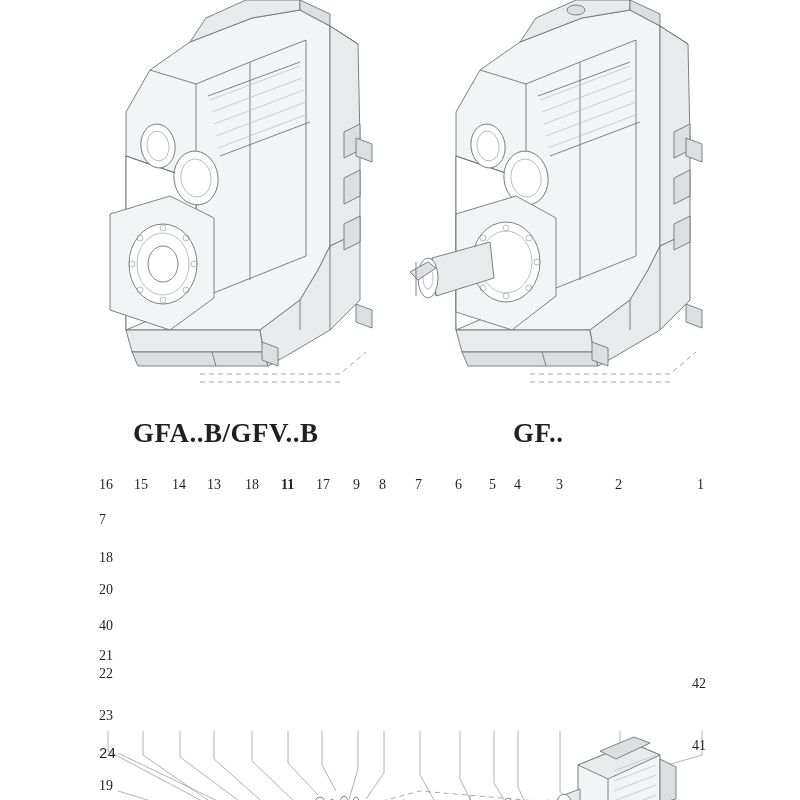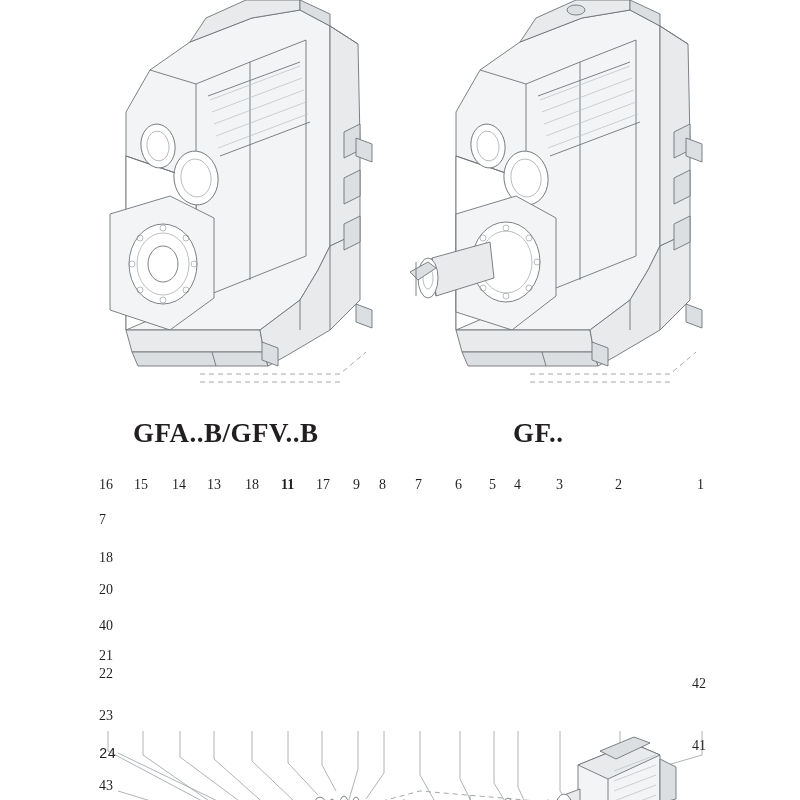--- a/index.html
+++ b/index.html
@@ -455,19 +455,19 @@
     <div class="callout-num" style="left:697px; top:11px;">1</div>
 
     <div class="callout-num" style="left:99px; top:46px;">7</div>
     <div class="callout-num" style="left:99px; top:84px;">18</div>
     <div class="callout-num" style="left:99px; top:116px;">20</div>
     <div class="callout-num" style="left:99px; top:152px;">40</div>
     <div class="callout-num" style="left:99px; top:182px;">21</div>
     <div class="callout-num" style="left:99px; top:200px;">22</div>
     <div class="callout-num" style="left:99px; top:242px;">23</div>
     <div class="callout-num" style="left:99px; top:280px;font-family:Liberation Mono, monospace;">24</div>
-    <div class="callout-num" style="left:99px; top:312px;">43</div>
+    <div class="callout-num" style="left:99px; top:312px;">19</div>
 
     <div class="callout-num" style="left:692px; top:210px;">42</div>
     <div class="callout-num" style="left:692px; top:272px;">41</div>
   </div>
 
 </div>
 
 </body></html>

